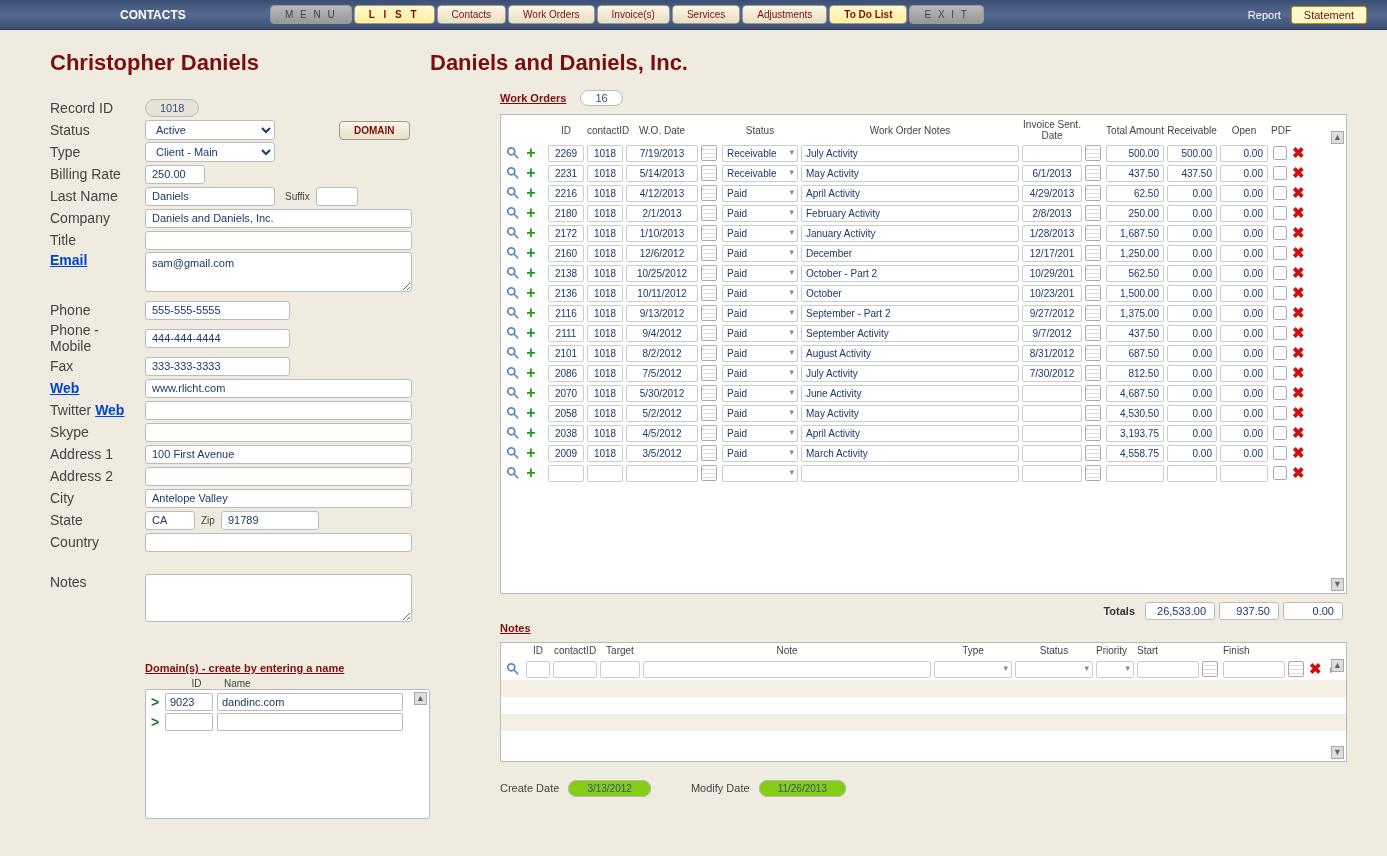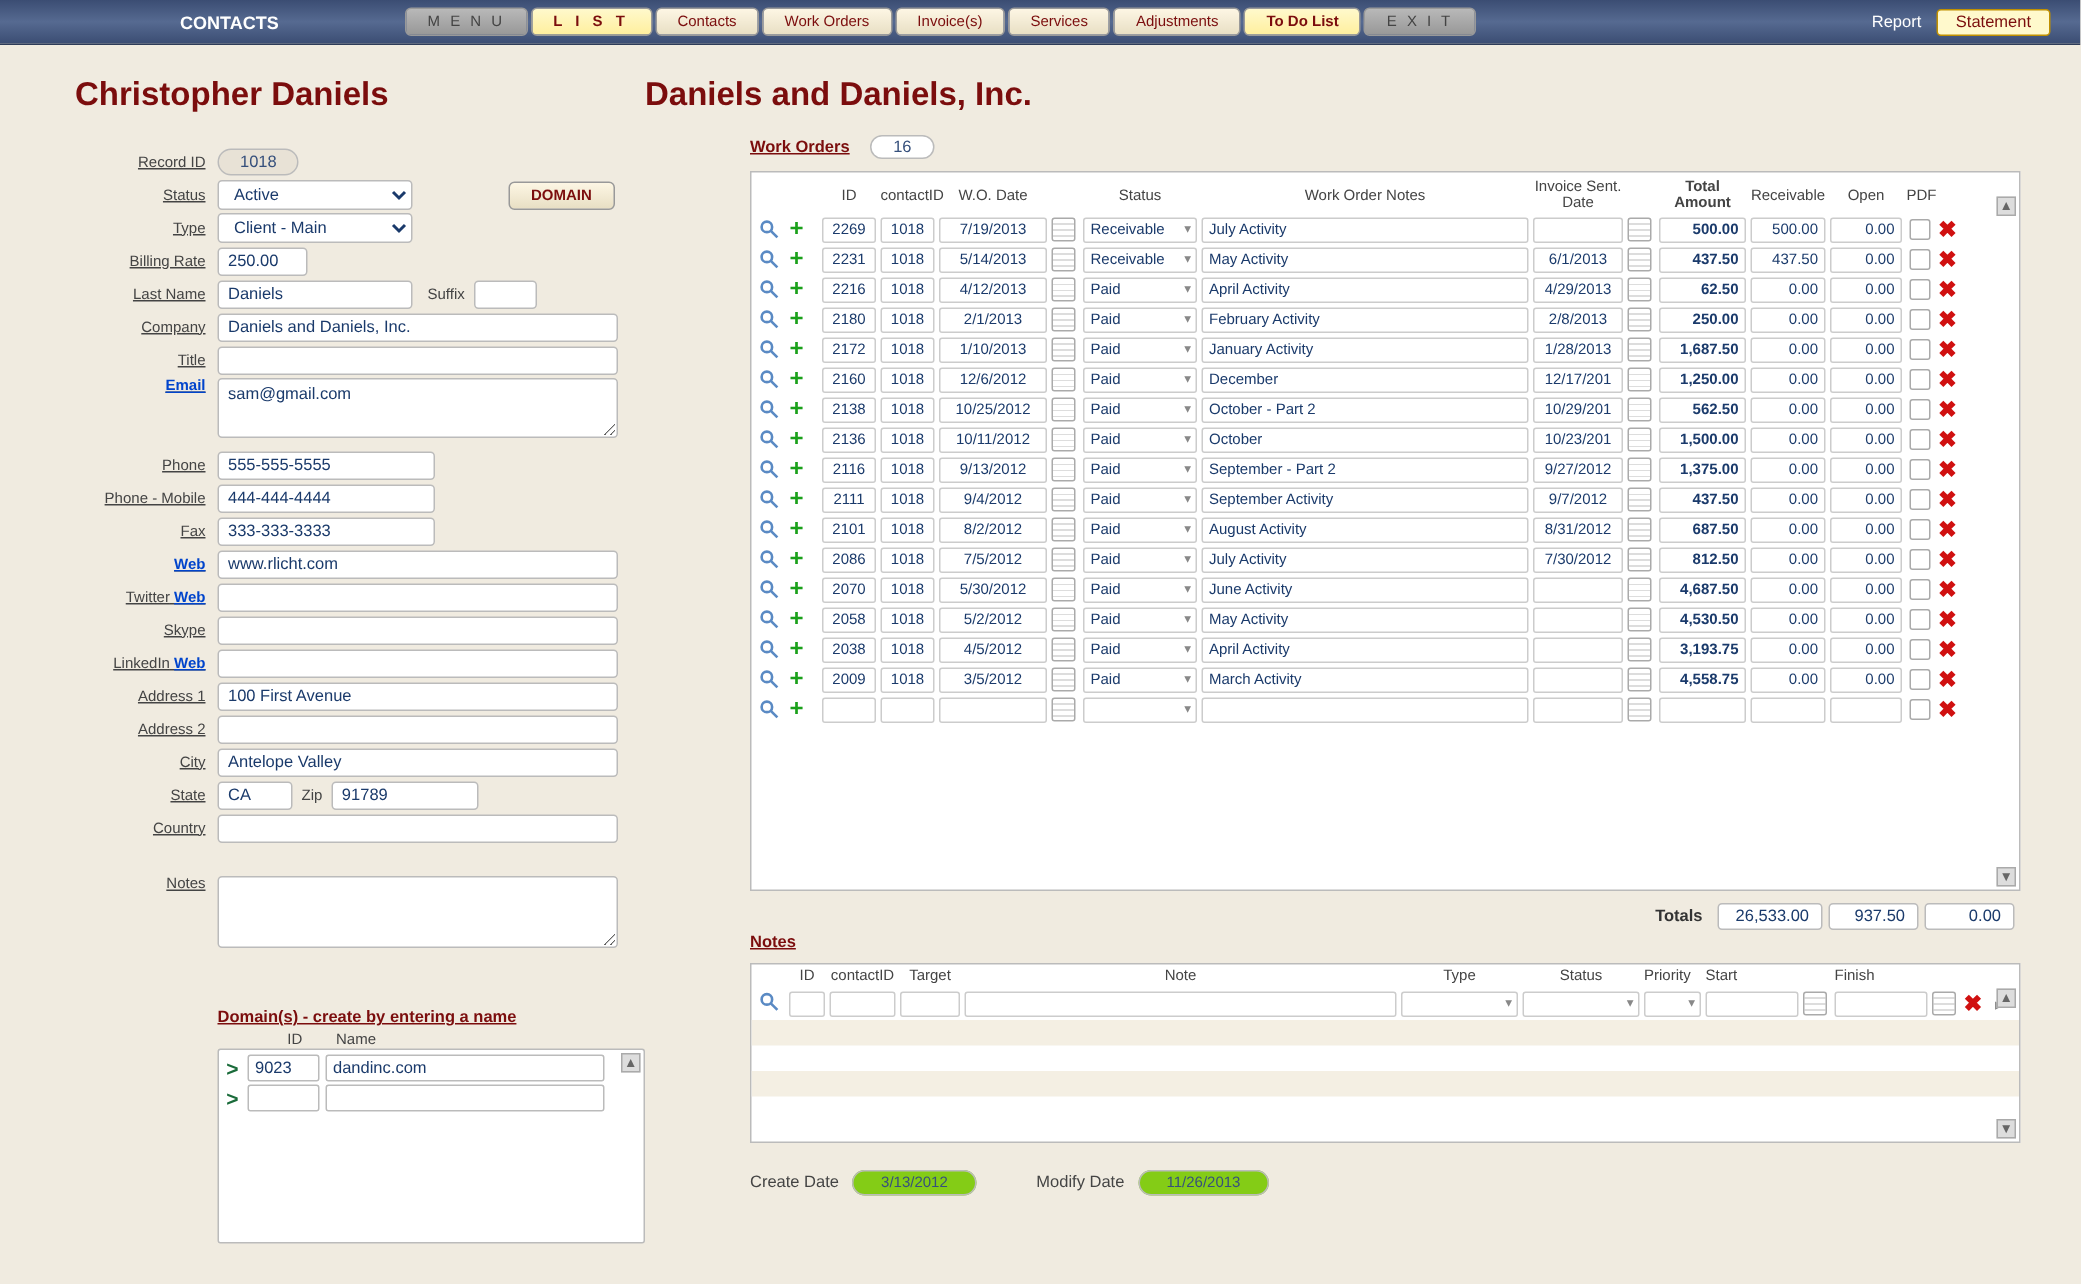--- a/index.html
+++ b/index.html
@@ -18,21 +18,21 @@
 .statement-btn { background: #fff9cc; border: 1px solid #c09000; border-radius: 3px; padding: 2px 12px; color: #7b0d0d; font-size: 11px; cursor: pointer; }
 
 .content { display: flex; padding: 20px 40px 10px 50px; gap: 0; }
 
 
 .left-col { width: 430px; }
 .headline { display: flex; gap: 40px; margin-bottom: 22px; }
 .headline h1 { color: #7b0d0d; font-size: 22px; font-weight: bold; white-space: nowrap; }
 
 .form-row { display: flex; align-items: center; margin-bottom: 2px; min-height: 20px; }
-.form-label { width: 95px; text-align: right; padding-right: 8px; font-size: 10px; color: #444; text-decoration: underline; }
+.form-label { width: 95px; padding-right: 8px; font-size: 14px; color: #444; }
 .form-label a { color: #0044cc; text-decoration: underline; font-weight: bold; margin-top: 20px; }
 .input, .select, .tiny-input { border: 1px solid #bbb; border-radius: 3px; padding: 2px 6px; font-size: 11px; color: #1a3a6b; background: #fff; }
 .input { height: 19px; }
 .input-sm { width: 130px; }
 .input-md { width: 145px; }
 .input-xl { width: 267px; }
 .sel-md { width: 130px; height: 20px; }
 .readonly-pill { background: #e8e2d6; border: 1px solid #bbb; border-radius: 10px; padding: 2px 14px; font-size: 11px; color: #36507c; display:inline-block; text-align:center; }
 .domain-btn { margin-left: 64px; background: linear-gradient(#fdf6e4, #e8dfc4); border: 1px solid #999; border-radius: 4px; padding: 3px 14px; color: #7b0d0d; font-weight: bold; font-size: 10px; cursor: pointer; }
 .mini-label { font-size: 10px; color: #444; padding: 0 6px 0 10px; }
@@ -67,21 +67,21 @@
 .wo-head > div, .wo-row > div { flex-shrink: 0; }
 .c-icons { width: 40px; }
 .c-id { width: 36px; text-align: center; }
 .c-cid { width: 36px; text-align: center; }
 .c-date { width: 72px; text-align: center; }
 .c-cal { width: 18px; }
 .c-stat { width: 76px; }
 .c-notes { width: 218px; }
 .c-inv { width: 60px; text-align: center; }
 .c-cal2 { width: 18px; }
-.c-amt { width: 58px; text-align: right; font-weight: bold; }
+.c-amt { width: 58px; text-align: right; }
 .c-rcv { width: 50px; text-align: right; }
 .c-open { width: 48px; text-align: right; }
 .c-pdf { width: 18px; }
 .c-del { width: 18px; }
 
 .cell { border: 1px solid #ccc; border-radius: 2px; height: 17px; padding: 0 4px; font-size: 10px; color: #1a3a6b; background: #fff; display: flex; align-items: center; overflow:hidden; }
 .cell.al-r { justify-content: flex-end; }
 .cell.al-c { justify-content: center; }
 .sel-cell { position: relative; }
 .sel-cell::after { content: '▾'; position: absolute; right: 3px; top: 1px; color: #888; font-size: 9px; }
@@ -202,24 +202,20 @@
     <div class="form-row">
       <div class="form-label"><a>Web</a></div>
       <input class="input input-xl" value="www.rlicht.com" style="">
     </div>
     <div class="form-row">
       <div class="form-label"><span>Twitter</span> <a>Web</a></div>
       <input class="input input-xl" value="" style="">
     </div>
     <div class="form-row">
       <div class="form-label">Skype</div>
-      <input class="input input-xl" value="" style="">
-    </div>
-    <div class="form-row">
-      <div class="form-label"><span>LinkedIn</span> <a>Web</a></div>
       <input class="input input-xl" value="" style="">
     </div>
     <div class="form-row">
       <div class="form-label">Address 1</div>
       <input class="input input-xl" value="100 First Avenue" style="">
     </div>
     <div class="form-row">
       <div class="form-label">Address 2</div>
       <input class="input input-xl" value="" style="">
     </div>

